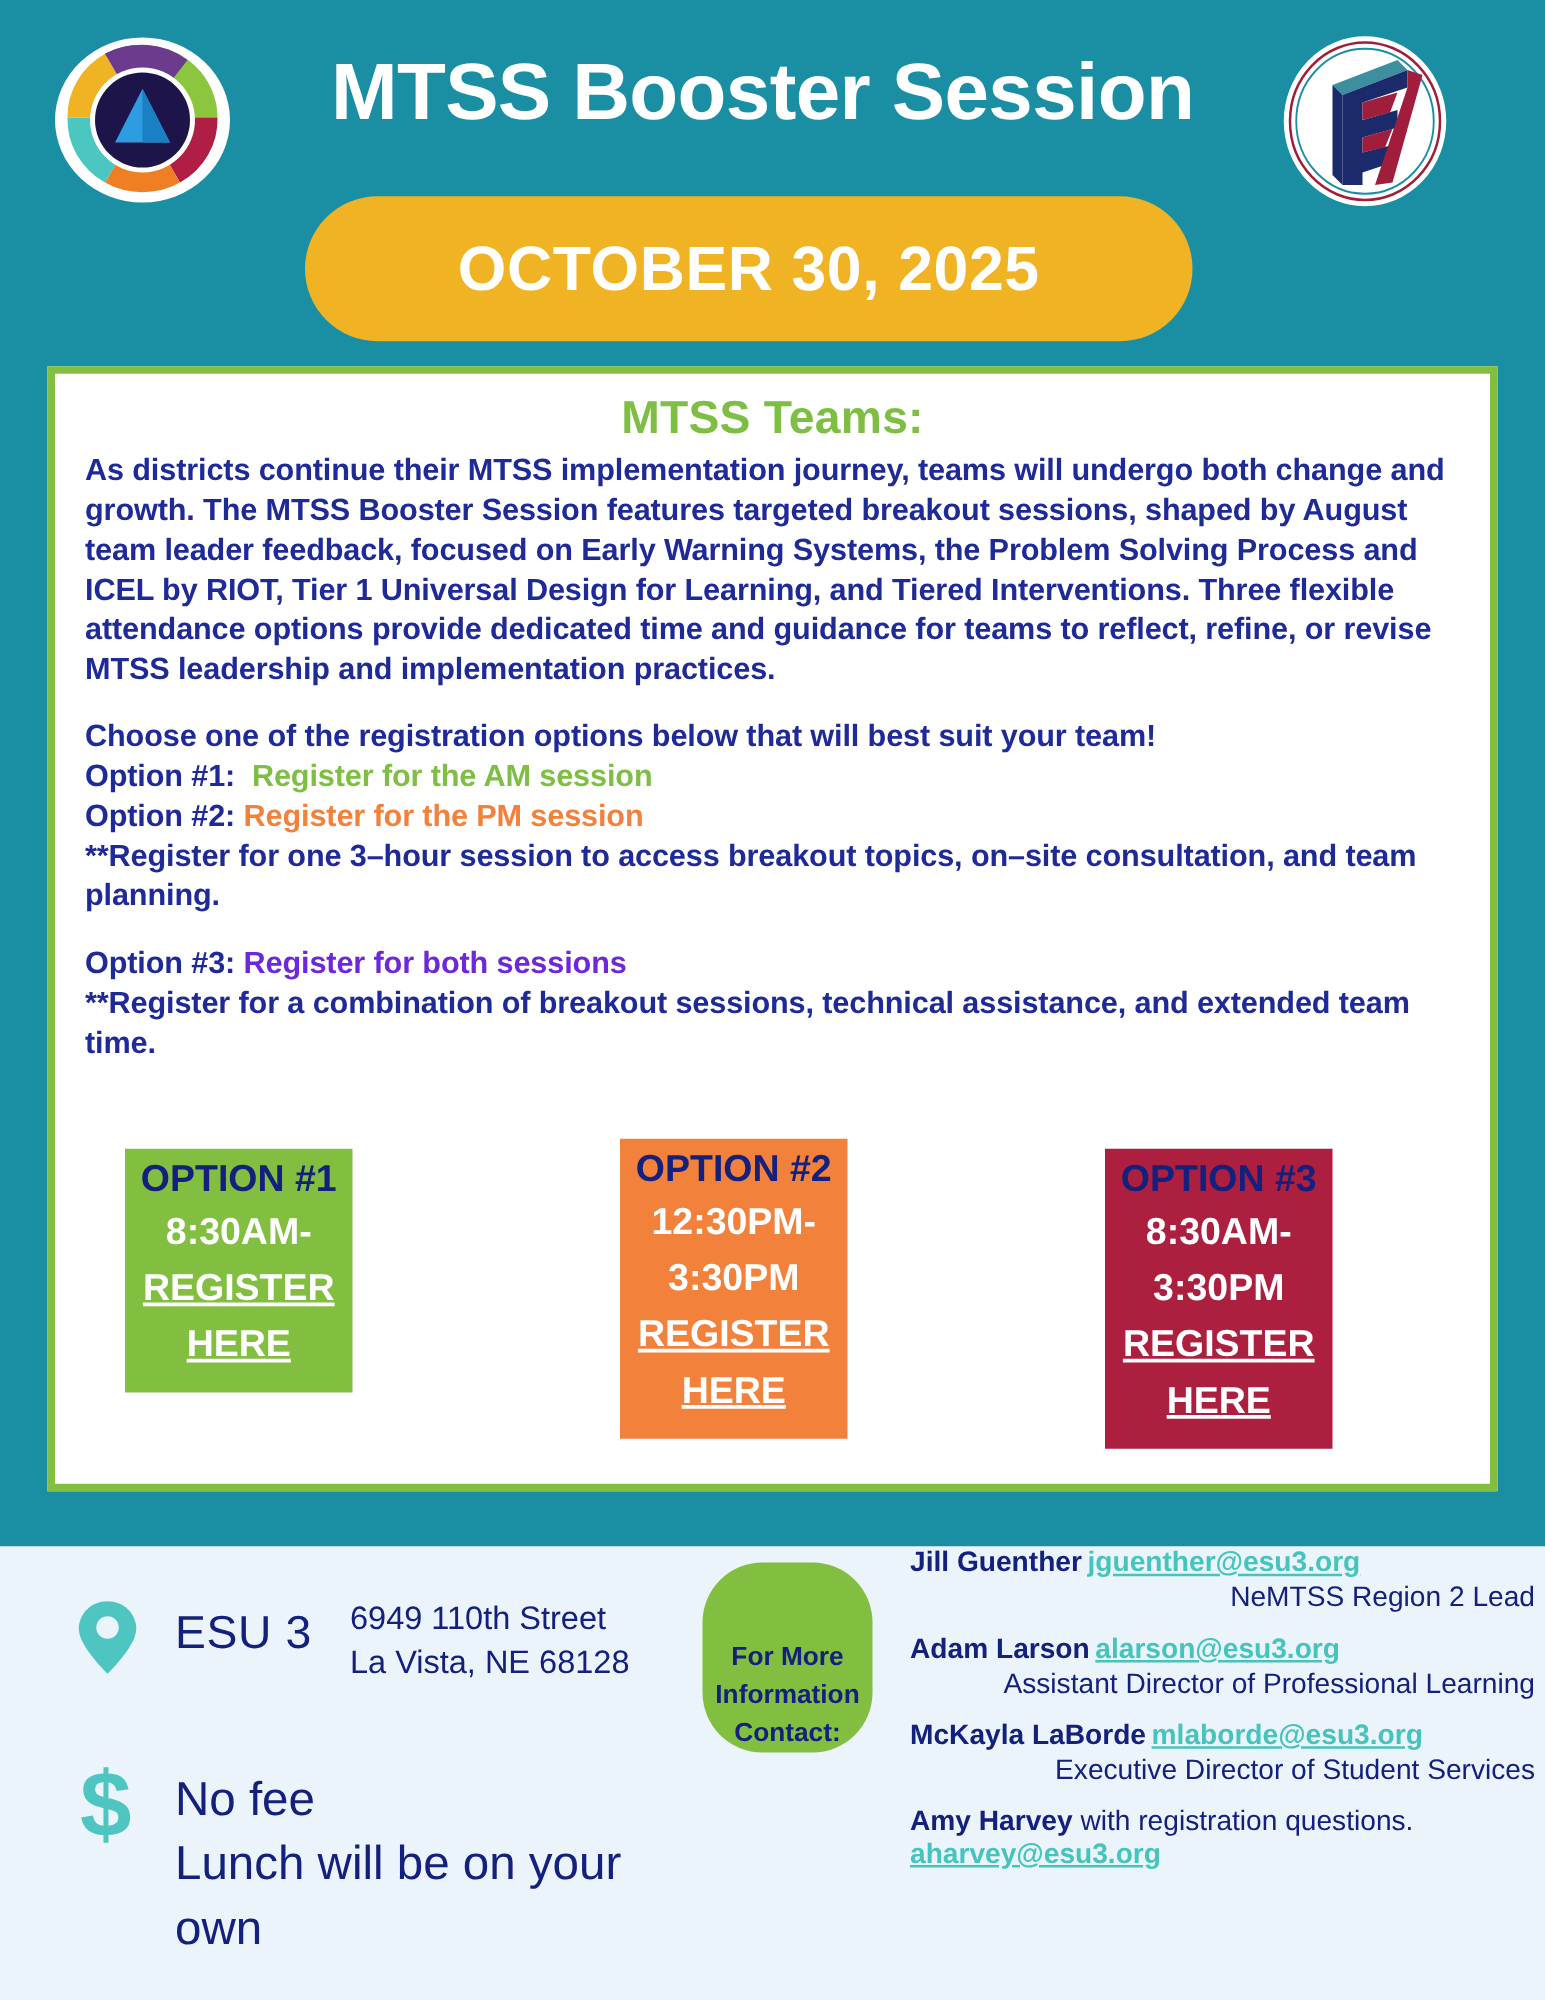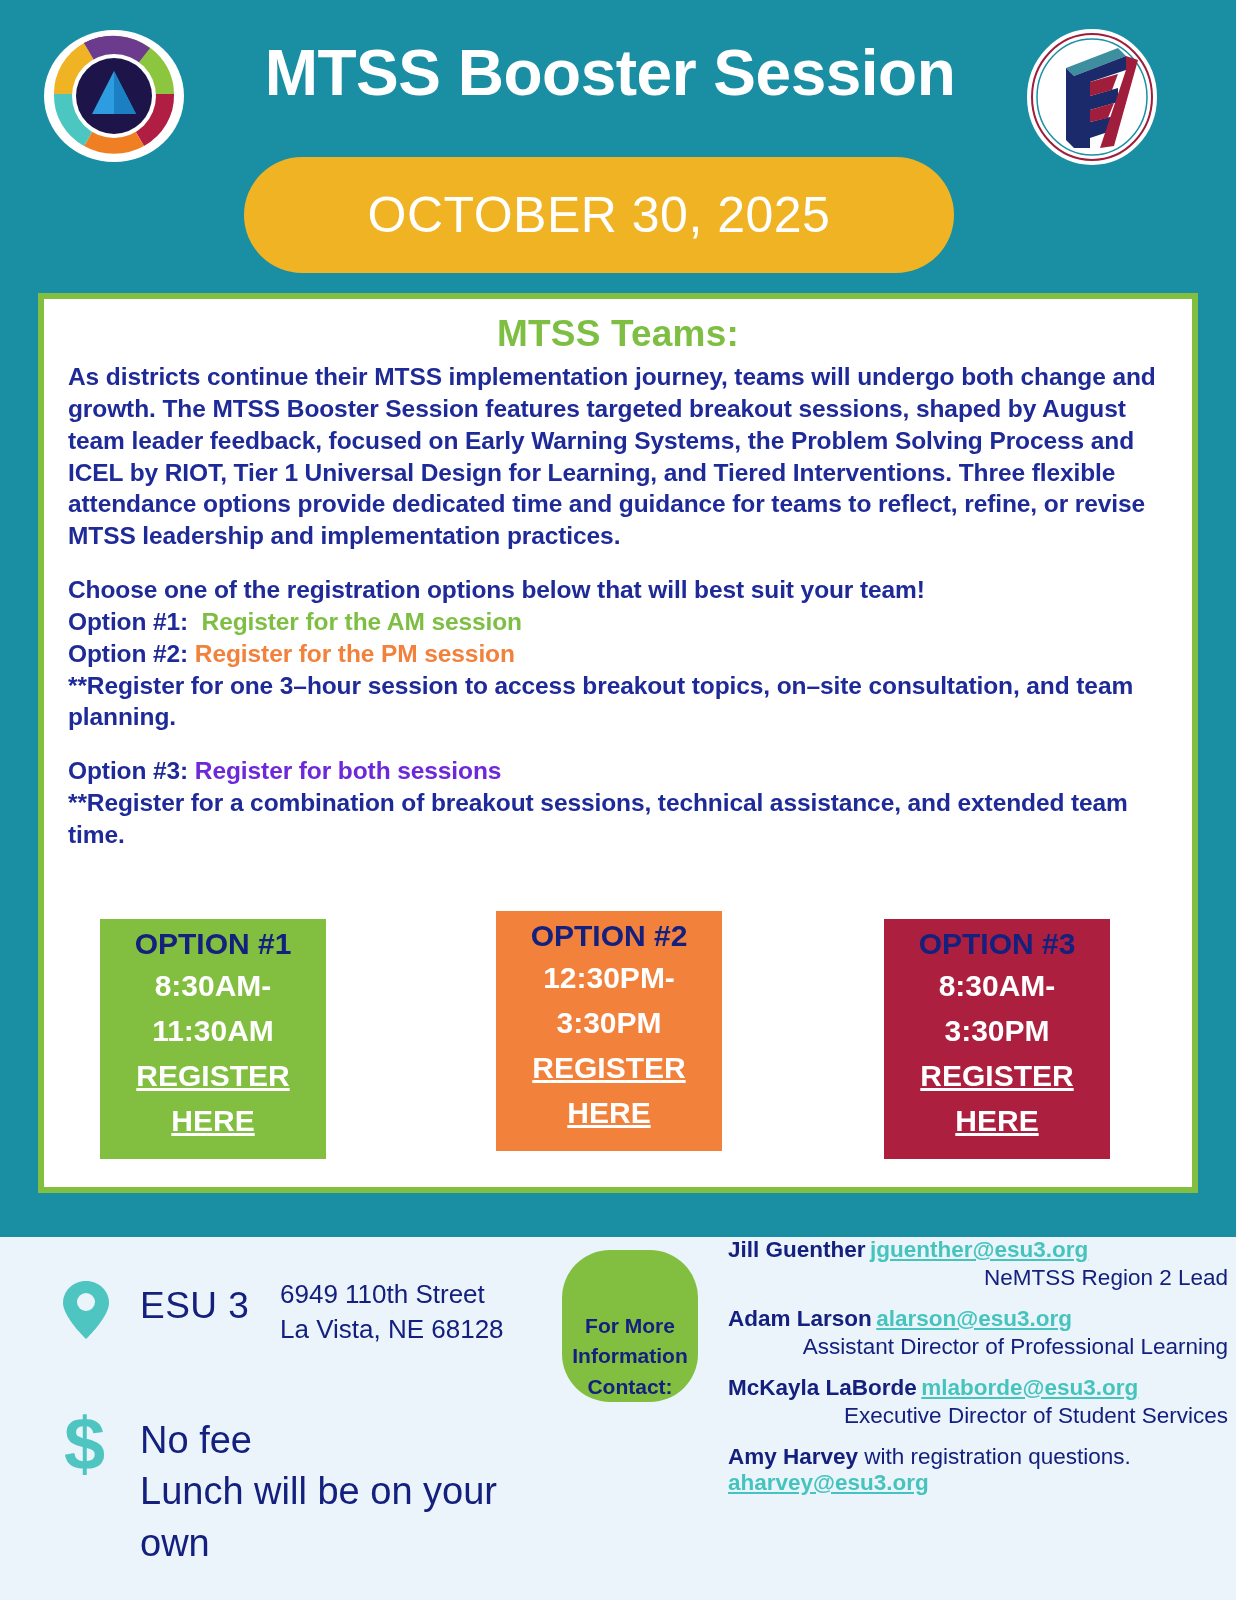--- a/index.html
+++ b/index.html
@@ -25,21 +25,21 @@
     color:#ffffff;font-size:64px;font-weight:bold;
     letter-spacing:-0.5px;text-align:center;line-height:1.05;
     font-family:"Liberation Sans", sans-serif;
   }
   .date-pill{
     position:absolute;left:244px;top:157px;width:710px;height:116px;
     background:#f0b323;border-radius:58px;
     display:flex;align-items:center;justify-content:center;
   }
   .date-pill span{
-    color:#ffffff;font-size:50px;font-weight:normal;letter-spacing:0.5px;
+    color:#ffffff;font-size:50px;font-weight:bold;letter-spacing:0.5px;
   }
 
   
   .card{
     position:absolute;left:38px;top:293px;width:1160px;height:900px;
     background:#ffffff;border:6px solid #82bf41;box-sizing:border-box;
   }
   .card-title{
     text-align:center;color:#7ebf43;font-size:37px;font-weight:bold;
     margin-top:14px;margin-bottom:6px;letter-spacing:0.2px;
@@ -52,21 +52,21 @@
   .body-text p{margin:0 0 0 0;}
   .gap{height:22px;}
   .opt-line{margin:0;}
   .opt-1-link{color:#7ebf43;}
   .opt-2-link{color:#f2813c;}
   .opt-3-link{color:#6d28d9;}
 
   
   .opt-row{position:absolute;left:0;top:612px;width:1148px;height:270px;}
   .opt-box{
-    position:absolute;top:0;width:226px;
+    position:absolute;top:0;width:182px;
     text-align:center;padding:6px 0 16px 0;box-sizing:border-box;
   }
   .opt-box .hd{
     color:#14207e;font-size:30px;font-weight:bold;line-height:1.28;
     display:block;
   }
   .opt-box .tm{
     color:#ffffff;font-size:30px;font-weight:bold;line-height:1.5;display:block;
   }
   .opt-box .reg{
@@ -181,21 +181,20 @@
       <div class="gap"></div>
       <p class="opt-line"><span>Option #3:</span> <span class="opt-3-link">Register for both sessions</span></p>
       <p class="opt-line">**Register for a combination of breakout sessions, technical assistance, and extended team time.</p>
     </div>
 
     <div class="opt-row">
 
       <div class="opt-box" id="opt-box-1">
         <span class="hd">OPTION #1</span>
         <span class="tm">8:30AM-</span>
-        <span class="tm">11:30AM</span>
         <span class="reg">REGISTER</span>
         <span class="reg">HERE</span>
       </div>
 
       <div class="opt-box" id="opt-box-2">
         <span class="hd">OPTION #2</span>
         <span class="tm">12:30PM-</span>
         <span class="tm">3:30PM</span>
         <span class="reg">REGISTER</span>
         <span class="reg">HERE</span>

